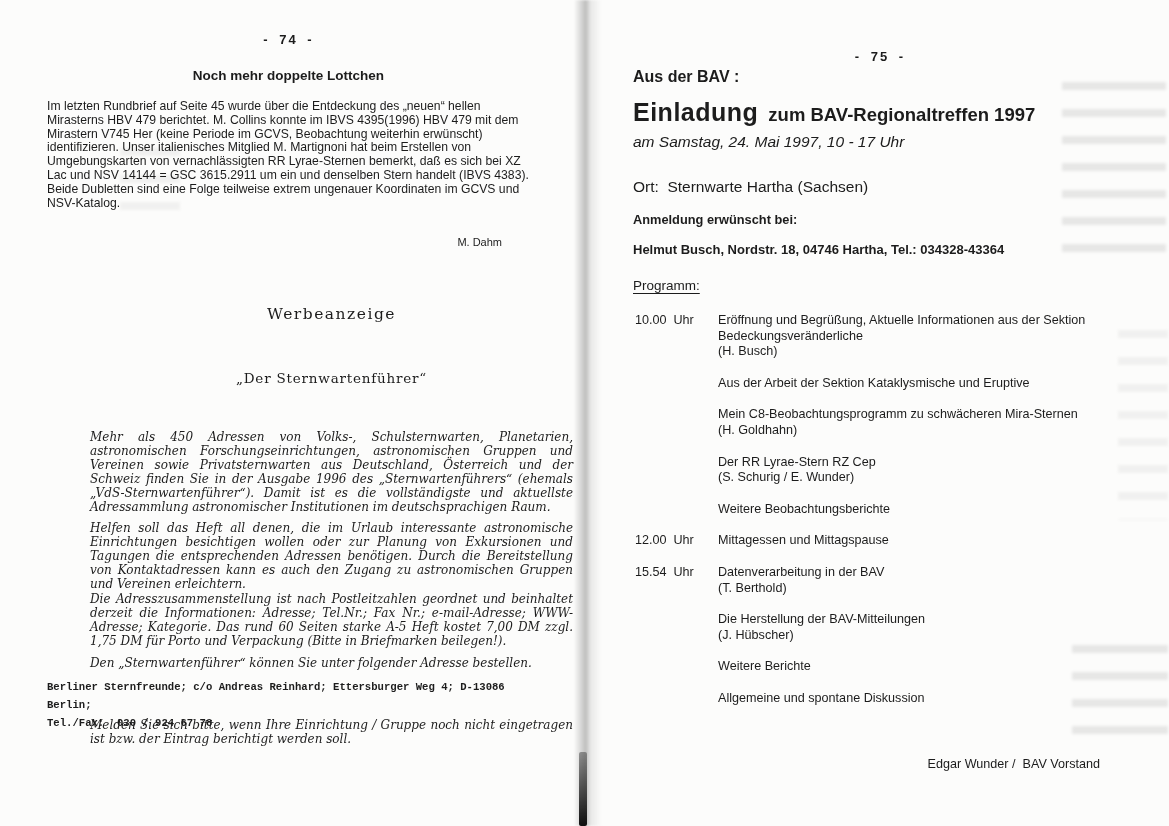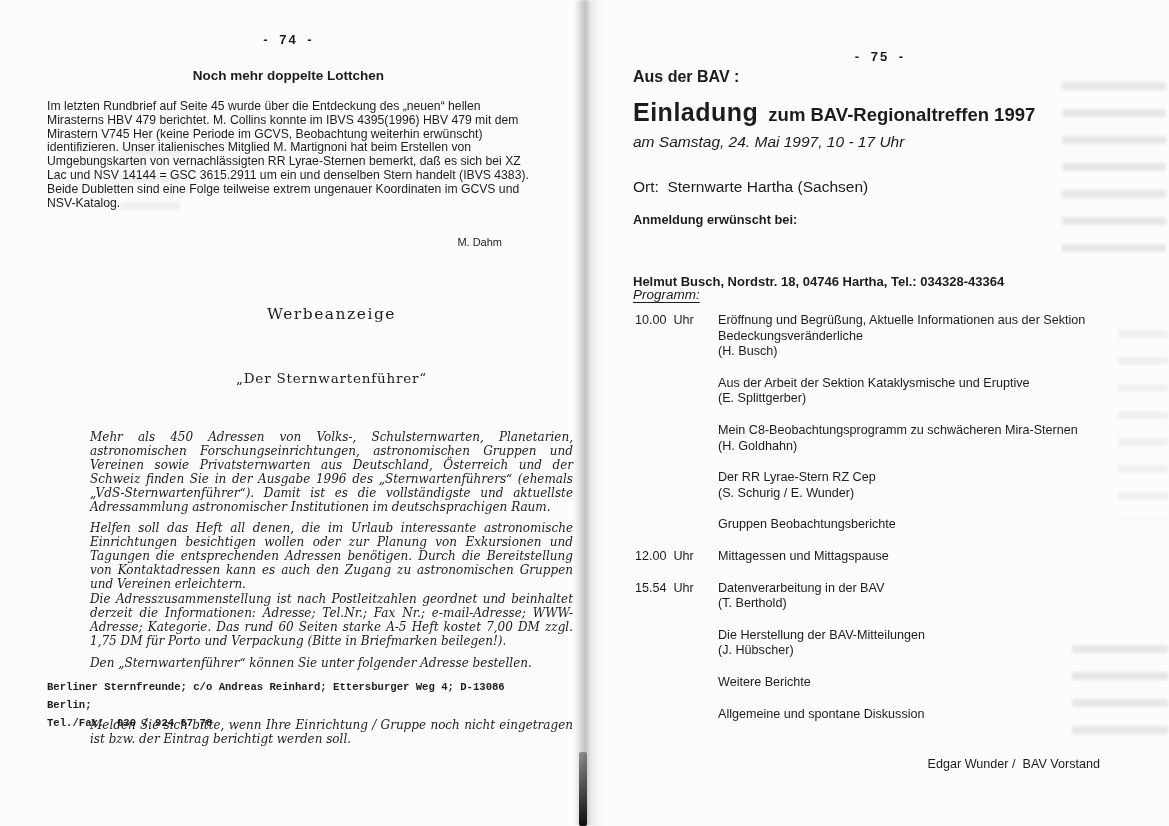--- a/index.html
+++ b/index.html
@@ -56,21 +56,21 @@
     font-weight:bold; font-size:10.6px; line-height:18px;
   }
 
   
   .rp-kicker { font-weight:bold; font-size:16px; }
   .rp-title-main { font-weight:bold; font-size:25px; letter-spacing:0.5px; }
   .rp-title-rest { font-weight:bold; font-size:18.5px; margin-left:10px; }
   .rp-dateline { font-style:italic; font-size:15.5px; }
   .rp-location { font-size:15.5px; }
   .rp-reglabel { font-weight:bold; font-size:12.8px; }
-  .rp-contact  { font-weight:bold; font-size:13px;margin-top:32px; }
+  .rp-contact  { font-weight:bold; font-size:13px; }
   .rp-program  { font-size:13.5px; text-decoration:underline; text-underline-offset:3px; }
 
   .schedule { position:absolute; left:15px; top:313px; width:490px; }
   .sched-row { display:flex; margin-bottom:16px; }
   .sched-row.gap-lg { margin-top:12px; }
   .sched-time { width:83px; flex-shrink:0; font-size:12.6px; line-height:15.6px; }
   .sched-desc { width:392px; }
   .sched-title, .sched-speaker { font-size:12.6px; line-height:15.6px; }
   .sched-speaker:empty { display:none; }
   .rp-sign { font-size:12.6px; text-align:right; padding-right:40px; }
@@ -127,55 +127,54 @@
   </div>
 
   <div class="abs rp-dateline" style="top:133px; left:13px;">am Samstag, 24. Mai 1997, 10 - 17 Uhr</div>
 
   <div class="abs rp-location prewrap" style="top:178px; left:13px;">Ort:  Sternwarte Hartha (Sachsen)</div>
 
   <div class="abs rp-reglabel" style="top:212px; left:13px;">Anmeldung erwünscht bei:</div>
 
   <div class="abs rp-contact" style="top:242px; left:13px;">Helmut Busch, Nordstr. 18, 04746 Hartha, Tel.: 034328-43364</div>
 
-  <div class="abs rp-program" style="top:287px; left:13px;font-style:italic;">Programm:</div>
+  <div class="abs rp-program" style="top:278px; left:13px;">Programm:</div>
 
   <div class="schedule">
     <div class="sched-row">
       <div class="sched-time prewrap">10.00  Uhr</div>
       <div class="sched-desc">
         <div class="sched-title">Eröffnung und Begrüßung, Aktuelle Informationen aus der Sektion Bedeckungsveränderliche</div>
         <div class="sched-speaker">(H. Busch)</div>
       </div>
     </div>
     <div class="sched-row">
       <div class="sched-time prewrap"></div>
       <div class="sched-desc">
         <div class="sched-title">Aus der Arbeit der Sektion Kataklysmische und Eruptive</div>
-        <div class="sched-speaker">(E. Splittgerber)</div>
       </div>
     </div>
     <div class="sched-row">
       <div class="sched-time prewrap"></div>
       <div class="sched-desc">
         <div class="sched-title">Mein C8-Beobachtungsprogramm zu schwächeren Mira-Sternen</div>
         <div class="sched-speaker">(H. Goldhahn)</div>
       </div>
     </div>
     <div class="sched-row">
       <div class="sched-time prewrap"></div>
       <div class="sched-desc">
         <div class="sched-title">Der RR Lyrae-Stern RZ Cep</div>
         <div class="sched-speaker">(S. Schurig / E. Wunder)</div>
       </div>
     </div>
     <div class="sched-row">
       <div class="sched-time prewrap"></div>
       <div class="sched-desc">
-        <div class="sched-title">Gruppen Beobachtungsberichte</div>
+        <div class="sched-title">Weitere Beobachtungsberichte</div>
 
       </div>
     </div>
     <div class="sched-row gap-lg">
       <div class="sched-time prewrap">12.00  Uhr</div>
       <div class="sched-desc">
         <div class="sched-title">Mittagessen und Mittagspause</div>
 
       </div>
     </div>

